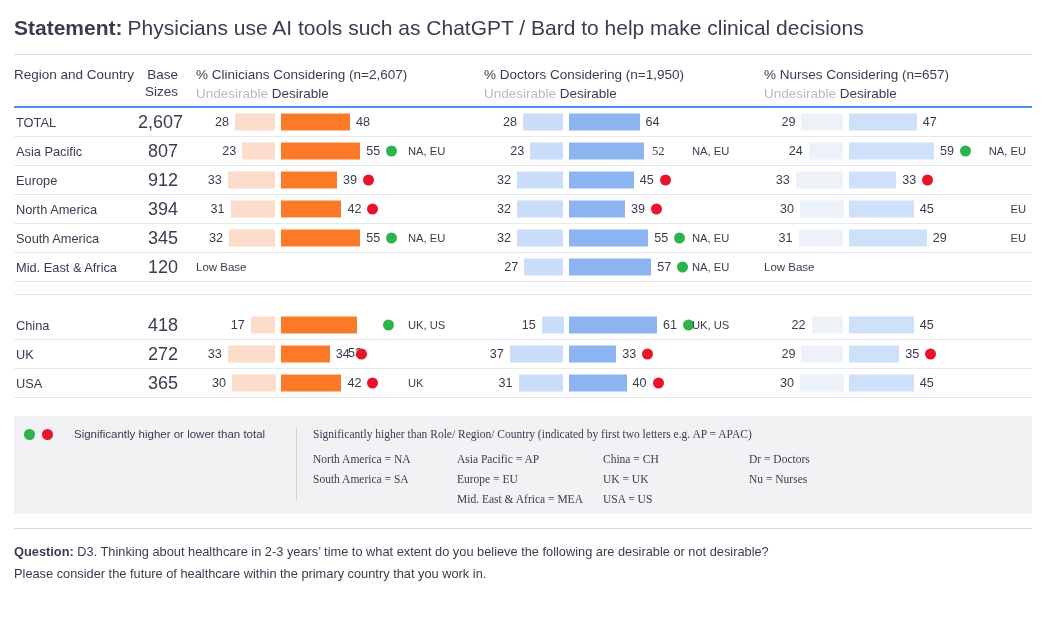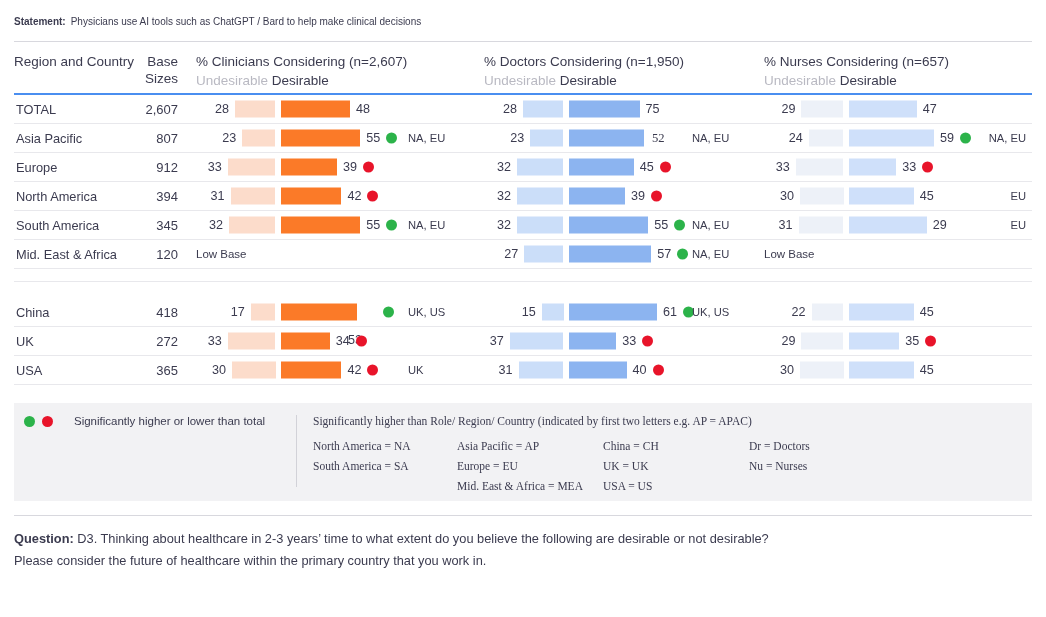--- a/index.html
+++ b/index.html
@@ -17,21 +17,21 @@
   .page {
     position: relative;
     width: 1046px;
     height: 617px;
     box-sizing: border-box;
     padding: 0 14px;
   }
 
   
   .statement {
-    font-size: 10px;
+    font-size: 21px;
     padding: 16px 0 14px 0;
     color: #3b3b4f;
     white-space: nowrap;
   }
   .statement .lbl {
     font-weight: bold;
   }
   .statement .txt {
     font-weight: normal;
     margin-left: 5px;
@@ -94,21 +94,21 @@
     height: 12px;
   }
 
   td.region {
     font-size: 12.8px;
     color: #3b3b4f;
     padding-left: 2px;
     white-space: nowrap;
   }
   td.base {
-    font-size: 13px;
+    font-size: 18px;
     color: #3b3b4f;
     text-align: right;
     padding-right: 8px;
     white-space: nowrap;
   }
   td.barcell { padding-left: 10px; }
 
   
   .barwrap {
     position: relative;
@@ -286,21 +286,21 @@
               <div class="bar-right" style="left: 84.5px; width: 69.6px; background: rgb(251, 122, 40);"></div>
               <div class="num-left" style="left: 10.9px; width: 22px;">28</div>
               <div class="num-right" style="left: 160.1px;">48</div>
             </div>
           </td>
           <td class="barcell">
             <div class="barwrap">
               <div class="bar-left" style="left: 38.9px; width: 40.6px; background: rgb(203, 222, 249);"></div>
               <div class="bar-right" style="left: 84.5px; width: 71.05px; background: rgb(140, 180, 240);"></div>
               <div class="num-left" style="left: 10.9px; width: 22px;">28</div>
-              <div class="num-right" style="left: 161.55px;">75</div>
+              <div class="num-right" style="left: 161.55px;">64</div>
             </div>
           </td>
           <td class="barcell">
             <div class="barwrap">
               <div class="bar-left" style="left: 37.45px; width: 42.05px; background: rgb(237, 241, 248);"></div>
               <div class="bar-right" style="left: 84.5px; width: 68.15px; background: rgb(207, 224, 250);"></div>
               <div class="num-left" style="left: 9.45px; width: 22px;">29</div>
               <div class="num-right" style="left: 158.65px;">47</div>
             </div>
           </td>

